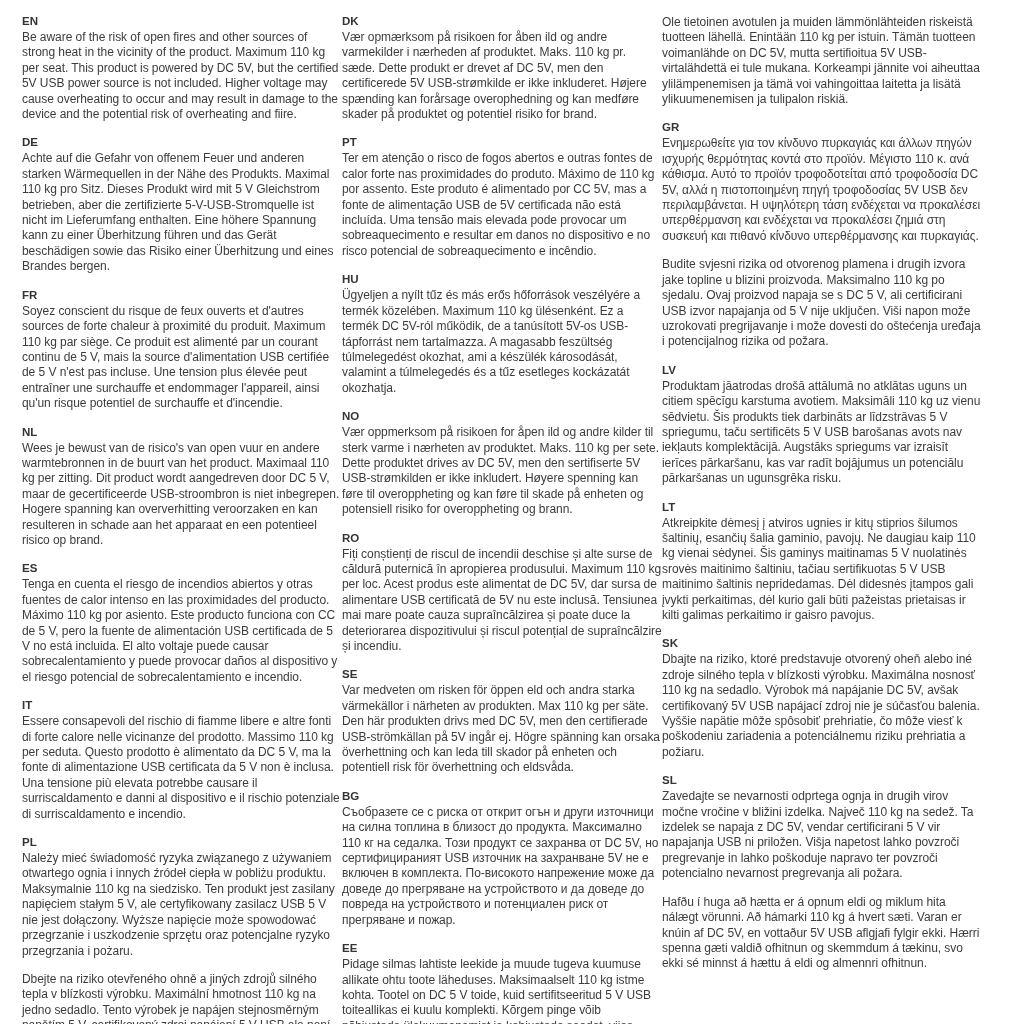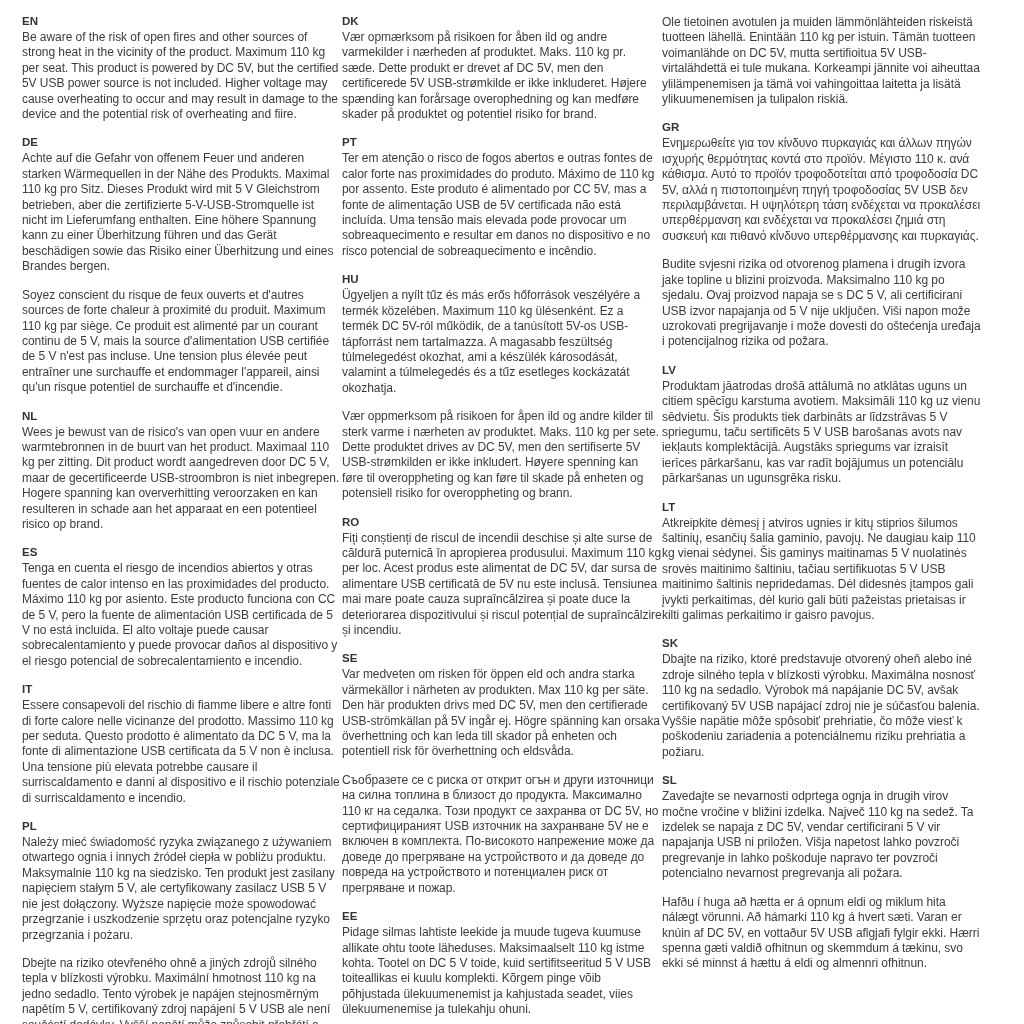--- a/index.html
+++ b/index.html
@@ -50,20 +50,21 @@
   <div class="col">
     <section class="lang-section">
       <h2 class="lang-code">EN</h2>
       <p class="lang-text">Be aware of the risk of open fires and other sources of strong heat in the vicinity of the product. Maximum 110 kg per seat. This product is powered by DC 5V, but the certified 5V USB power source is not included. Higher voltage may cause overheating to occur and may result in damage to the device and the potential risk of overheating and fiire.</p>
     </section>
     <section class="lang-section">
       <h2 class="lang-code">DE</h2>
       <p class="lang-text">Achte auf die Gefahr von offenem Feuer und anderen starken Wärmequellen in der Nähe des Produkts. Maximal 110 kg pro Sitz. Dieses Produkt wird mit 5 V Gleichstrom betrieben, aber die zertifizierte 5-V-USB-Stromquelle ist nicht im Lieferumfang enthalten. Eine höhere Spannung kann zu einer Überhitzung führen und das Gerät beschädigen sowie das Risiko einer Überhitzung und eines Brandes bergen.</p>
     </section>
     <section class="lang-section">
+      <h2 class="lang-code">FR</h2>
       <p class="lang-text">Soyez conscient du risque de feux ouverts et d'autres sources de forte chaleur à proximité du produit. Maximum 110 kg par siège. Ce produit est alimenté par un courant continu de 5 V, mais la source d'alimentation USB certifiée de 5 V n'est pas incluse. Une tension plus élevée peut entraîner une surchauffe et endommager l'appareil, ainsi qu'un risque potentiel de surchauffe et d'incendie.</p>
     </section>
     <section class="lang-section">
       <h2 class="lang-code">NL</h2>
       <p class="lang-text">Wees je bewust van de risico's van open vuur en andere warmtebronnen in de buurt van het product. Maximaal 110 kg per zitting. Dit product wordt aangedreven door DC 5 V, maar de gecertificeerde USB-stroombron is niet inbegrepen. Hogere spanning kan oververhitting veroorzaken en kan resulteren in schade aan het apparaat en een potentieel risico op brand.</p>
     </section>
     <section class="lang-section">
       <h2 class="lang-code">ES</h2>
       <p class="lang-text">Tenga en cuenta el riesgo de incendios abiertos y otras fuentes de calor intenso en las proximidades del producto. Máximo 110 kg por asiento. Este producto funciona con CC de 5 V, pero la fuente de alimentación USB certificada de 5 V no está incluida. El alto voltaje puede causar sobrecalentamiento y puede provocar daños al dispositivo y el riesgo potencial de sobrecalentamiento e incendio.</p>
     </section>
@@ -87,31 +88,33 @@
     </section>
     <section class="lang-section">
       <h2 class="lang-code">PT</h2>
       <p class="lang-text">Ter em atenção o risco de fogos abertos e outras fontes de calor forte nas proximidades do produto. Máximo de 110 kg por assento. Este produto é alimentado por CC 5V, mas a fonte de alimentação USB de 5V certificada não está incluída. Uma tensão mais elevada pode provocar um sobreaquecimento e resultar em danos no dispositivo e no risco potencial de sobreaquecimento e incêndio.</p>
     </section>
     <section class="lang-section">
       <h2 class="lang-code">HU</h2>
       <p class="lang-text">Ügyeljen a nyílt tűz és más erős hőforrások veszélyére a termék közelében. Maximum 110 kg ülésenként. Ez a termék DC 5V-ról működik, de a tanúsított 5V-os USB-tápforrást nem tartalmazza. A magasabb feszültség túlmelegedést okozhat, ami a készülék károsodását, valamint a túlmelegedés és a tűz esetleges kockázatát okozhatja.</p>
     </section>
     <section class="lang-section">
+      <h2 class="lang-code">NO</h2>
       <p class="lang-text">Vær oppmerksom på risikoen for åpen ild og andre kilder til sterk varme i nærheten av produktet. Maks. 110 kg per sete. Dette produktet drives av DC 5V, men den sertifiserte 5V USB-strømkilden er ikke inkludert. Høyere spenning kan føre til overoppheting og kan føre til skade på enheten og potensiell risiko for overoppheting og brann.</p>
     </section>
     <section class="lang-section">
       <h2 class="lang-code">RO</h2>
       <p class="lang-text">Fiți conștienți de riscul de incendii deschise și alte surse de căldură puternică în apropierea produsului. Maximum 110 kg per loc. Acest produs este alimentat de DC 5V, dar sursa de alimentare USB certificată de 5V nu este inclusă. Tensiunea mai mare poate cauza supraîncălzirea și poate duce la deteriorarea dispozitivului și riscul potențial de supraîncălzire și incendiu.</p>
     </section>
     <section class="lang-section">
       <h2 class="lang-code">SE</h2>
       <p class="lang-text">Var medveten om risken för öppen eld och andra starka värmekällor i närheten av produkten. Max 110 kg per säte. Den här produkten drivs med DC 5V, men den certifierade USB-strömkällan på 5V ingår ej. Högre spänning kan orsaka överhettning och kan leda till skador på enheten och potentiell risk för överhettning och eldsvåda.</p>
     </section>
     <section class="lang-section">
+      <h2 class="lang-code">BG</h2>
       <p class="lang-text">Съобразете се с риска от открит огън и други източници на силна топлина в близост до продукта. Максимално 110 кг на седалка. Този продукт се захранва от DC 5V, но сертифицираният USB източник на захранване 5V не е включен в комплекта. По-високото напрежение може да доведе до прегряване на устройството и да доведе до повреда на устройството и потенциален риск от прегряване и пожар.</p>
     </section>
     <section class="lang-section">
       <h2 class="lang-code">EE</h2>
       <p class="lang-text">Pidage silmas lahtiste leekide ja muude tugeva kuumuse allikate ohtu toote läheduses. Maksimaalselt 110 kg istme kohta. Tootel on DC 5 V toide, kuid sertifitseeritud 5 V USB toiteallikas ei kuulu komplekti. Kõrgem pinge võib põhjustada ülekuumenemist ja kahjustada seadet, viies ülekuumenemise ja tulekahju ohuni.</p>
     </section>
   </div>
 
   <div class="col">
     <section class="lang-section">

